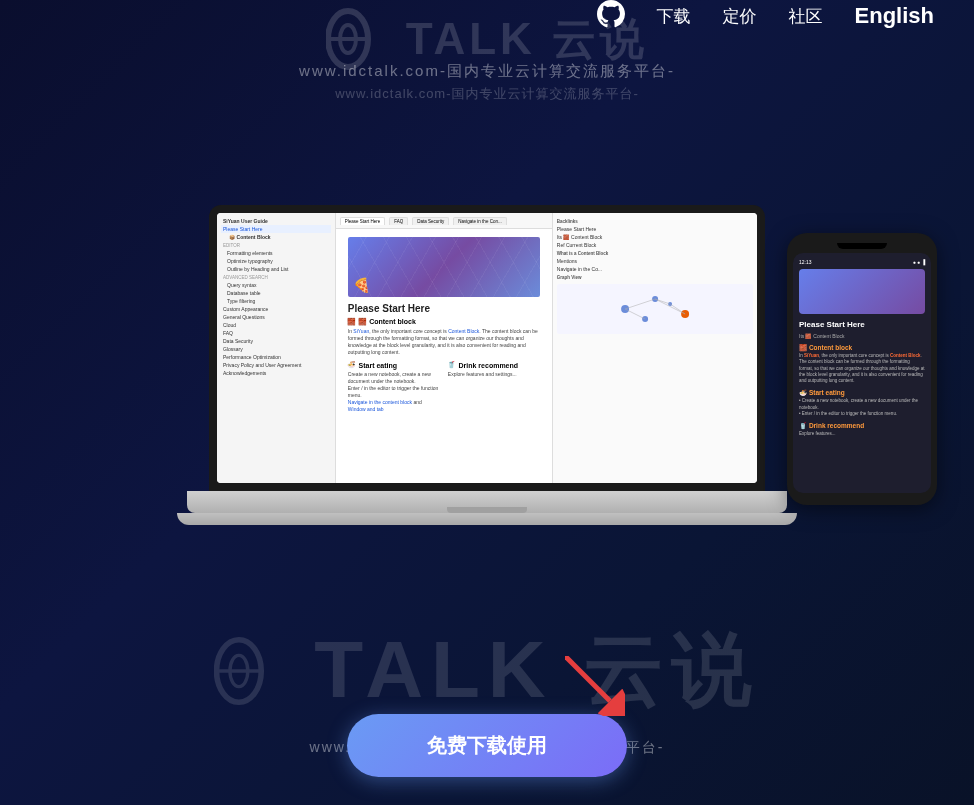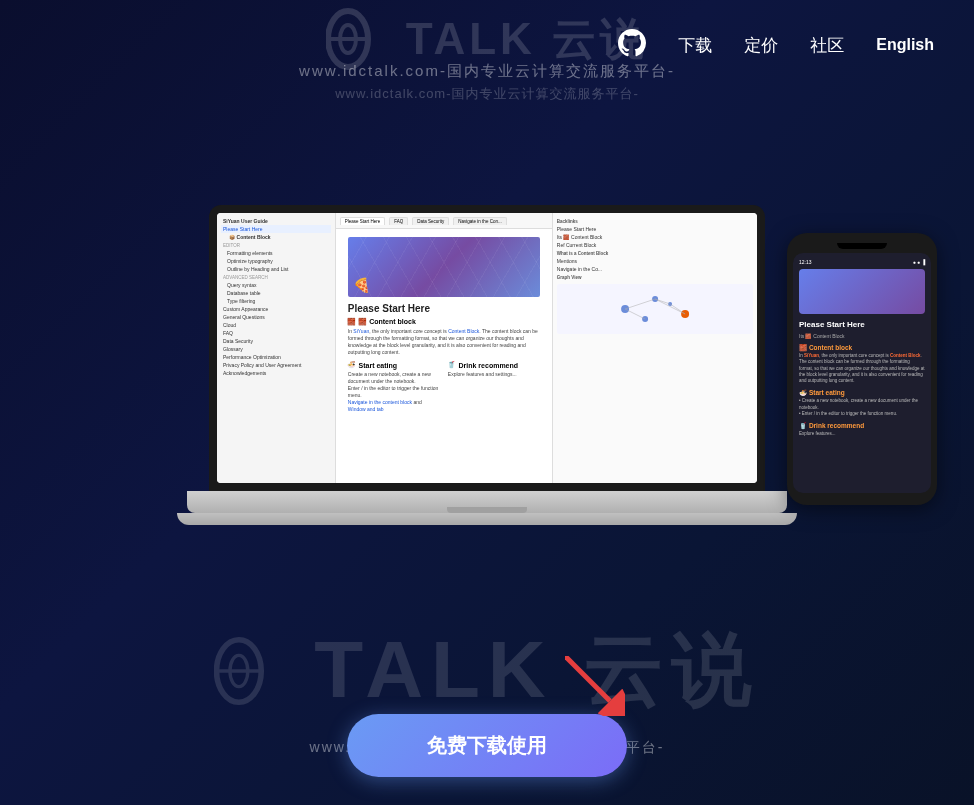--- a/index.html
+++ b/index.html
@@ -13,44 +13,44 @@
     }
 
     
     .header {
       position: absolute;
       top: 0;
       left: 0;
       right: 0;
       height: 68px;
       display: flex;
-      align-items: flex-end;
+      align-items: flex-start;
       justify-content: flex-end;
-      padding: 7px 40px;
+      padding: 0 40px;
       z-index: 10;
     }
     .header-nav {
       display: flex;
       align-items: center;
       gap: 32px;
     }
     .github-icon {
       width: 28px;
       height: 28px;
       fill: white;
     }
     .nav-link {
       color: white;
       font-size: 17px;
       text-decoration: none;
       cursor: pointer;
     }
     .nav-link-english {
       color: white;
-      font-size: 16px;
+      font-size: 22px;
       font-weight: 600;
       cursor: pointer;
     }
 
     
     .bg-logo {
       position: absolute;
       top: 0;
       left: 0;
       right: 0;

